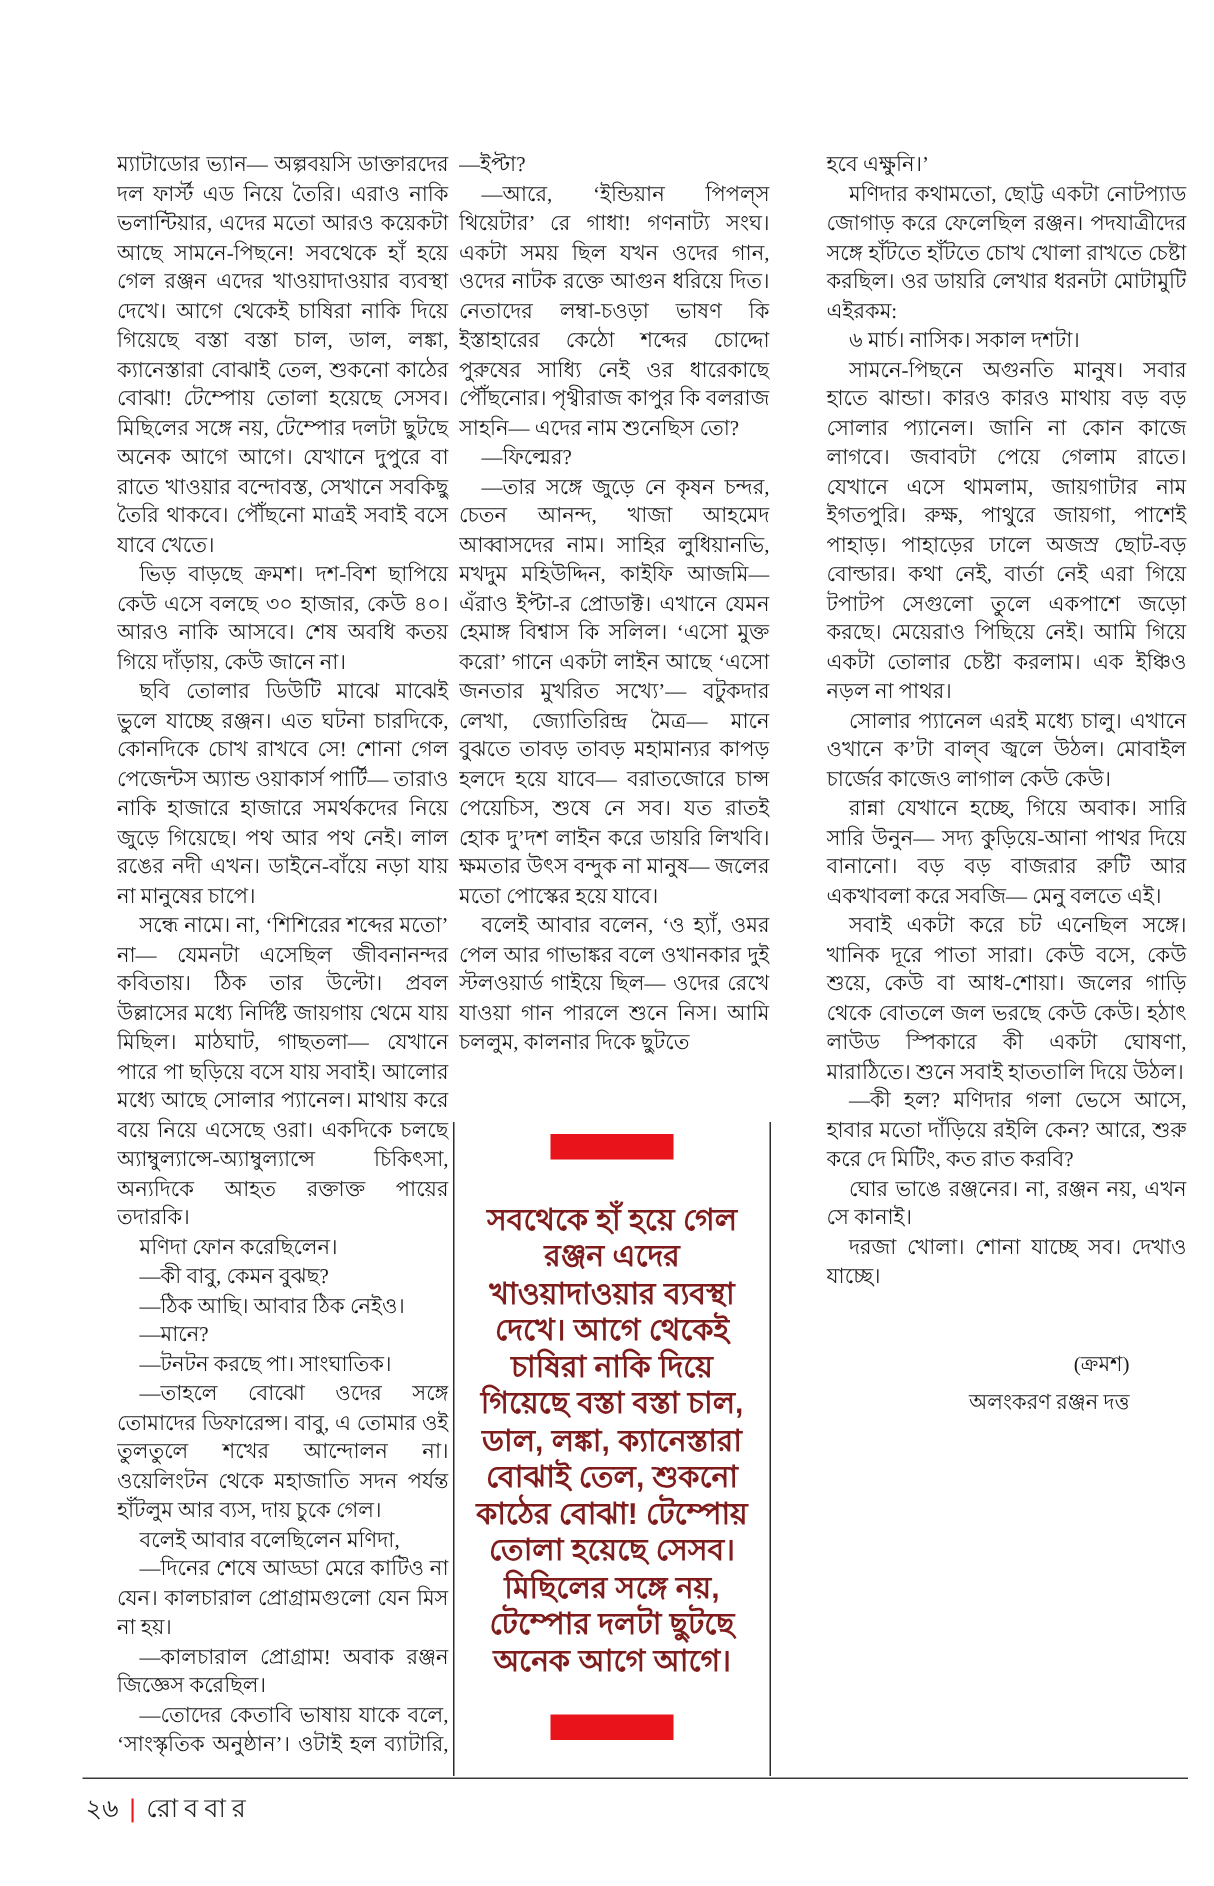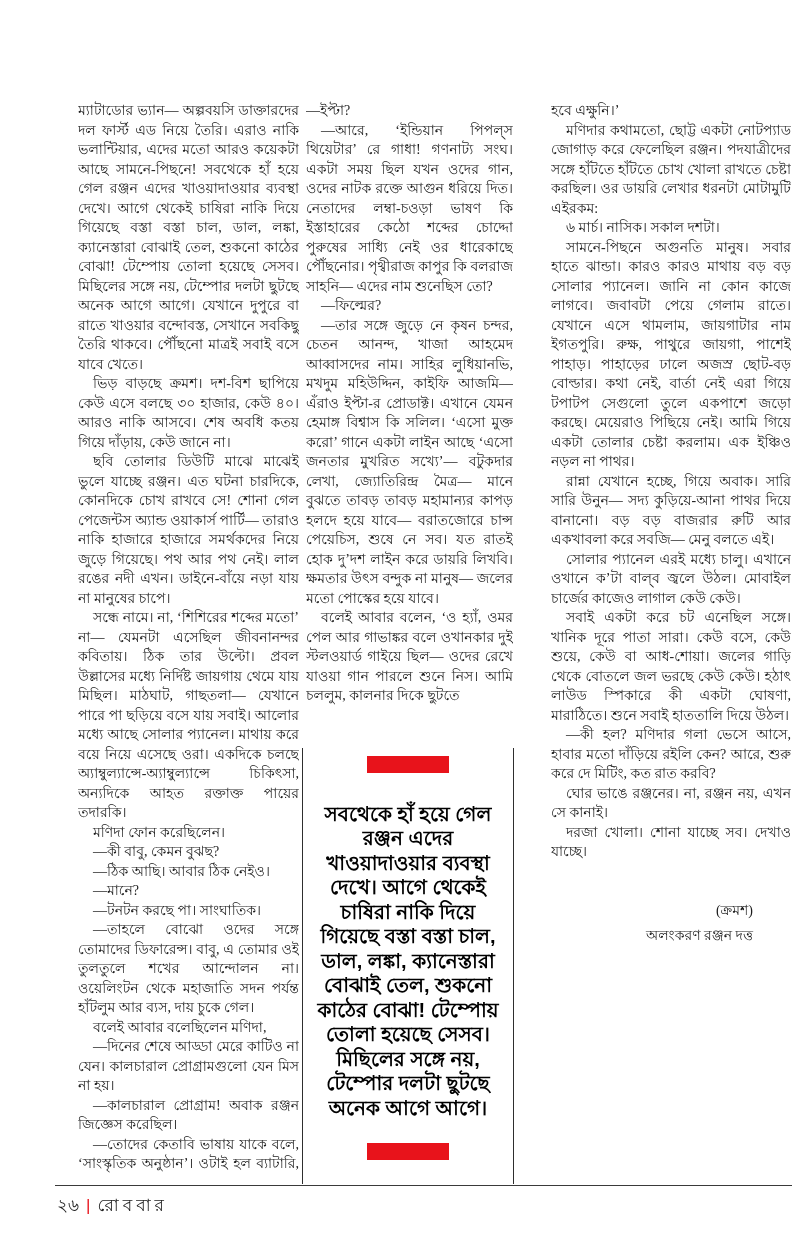--- a/index.html
+++ b/index.html
@@ -29,21 +29,21 @@
     border-left:1px solid #2e2e2e;border-right:1px solid #2e2e2e;
     display:flex;flex-direction:column;align-items:center;justify-content:space-between;
     padding:8px 0 24px 0;
   }
   .red-bar{width:82px;height:17px;background:#e8131b;}
   .quote-text{
     font-family:"Liberation Sans","DejaVu Sans",sans-serif;
     font-weight:bold;
     font-size:20px;line-height:24.5px;
     text-align:center;
-    color:#000000;
+    color:#7f1d1d;
     padding:6px 8px 0 8px;
   }
 
   .signoff{
     margin-top:36px;
     text-align:right;
     padding-right:38px;
     line-height:25px;
     text-indent:0;
   }
@@ -89,22 +89,22 @@
       <p>—ফিল্মের?</p>
       <p>—তার সঙ্গে জুড়ে নে কৃষন চন্দর, চেতন আনন্দ, খাজা আহমেদ আব্বাসদের নাম। সাহির লুধিয়ানভি, মখদুম মহিউদ্দিন, কাইফি আজমি— এঁরাও ইপ্টা-র প্রোডাক্ট। এখানে যেমন হেমাঙ্গ বিশ্বাস কি সলিল। ‘এসো মুক্ত করো’ গানে একটা লাইন আছে ‘এসো জনতার মুখরিত সখ্যে’— বটুকদার লেখা, জ্যোতিরিন্দ্র মৈত্র— মানে বুঝতে তাবড় তাবড় মহামান্যর কাপড় হলদে হয়ে যাবে— বরাতজোরে চান্স পেয়েচিস, শুষে নে সব। যত রাতই হোক দু’দশ লাইন করে ডায়রি লিখবি। ক্ষমতার উৎস বন্দুক না মানুষ— জলের মতো পোস্কের হয়ে যাবে।</p>
       <p>বলেই আবার বলেন, ‘ও হ্যাঁ, ওমর পেল আর গাভাঙ্কর বলে ওখানকার দুই স্টলওয়ার্ড গাইয়ে ছিল— ওদের রেখে যাওয়া গান পারলে শুনে নিস। আমি চললুম, কালনার দিকে ছুটতে</p>
     </div>
 
   <div class="col" id="col3">
     <p>হবে এক্ষুনি।’</p>
       <p>মণিদার কথামতো, ছোট্ট একটা নোটপ্যাড জোগাড় করে ফেলেছিল রঞ্জন। পদযাত্রীদের সঙ্গে হাঁটতে হাঁটতে চোখ খোলা রাখতে চেষ্টা করছিল। ওর ডায়রি লেখার ধরনটা মোটামুটি এইরকম:</p>
       <p>৬ মার্চ। নাসিক। সকাল দশটা।</p>
       <p>সামনে-পিছনে অগুনতি মানুষ। সবার হাতে ঝান্ডা। কারও কারও মাথায় বড় বড় সোলার প্যানেল। জানি না কোন কাজে লাগবে। জবাবটা পেয়ে গেলাম রাতে। যেখানে এসে থামলাম, জায়গাটার নাম ইগতপুরি। রুক্ষ, পাথুরে জায়গা, পাশেই পাহাড়। পাহাড়ের ঢালে অজস্র ছোট-বড় বোল্ডার। কথা নেই, বার্তা নেই এরা গিয়ে টপাটপ সেগুলো তুলে একপাশে জড়ো করছে। মেয়েরাও পিছিয়ে নেই। আমি গিয়ে একটা তোলার চেষ্টা করলাম। এক ইঞ্চিও নড়ল না পাথর।</p>
+      <p>সোলার প্যানেল এরই মধ্যে চালু। এখানে ওখানে ক’টা বাল্‌ব জ্বলে উঠল। মোবাইল চার্জের কাজেও লাগাল কেউ কেউ।</p>
       <p>রান্না যেখানে হচ্ছে, গিয়ে অবাক। সারি সারি উনুন— সদ্য কুড়িয়ে-আনা পাথর দিয়ে বানানো। বড় বড় বাজরার রুটি আর একখাবলা করে সবজি— মেনু বলতে এই।</p>
-      <p>সোলার প্যানেল এরই মধ্যে চালু। এখানে ওখানে ক’টা বাল্‌ব জ্বলে উঠল। মোবাইল চার্জের কাজেও লাগাল কেউ কেউ।</p>
       <p>সবাই একটা করে চট এনেছিল সঙ্গে। খানিক দূরে পাতা সারা। কেউ বসে, কেউ শুয়ে, কেউ বা আধ-শোয়া। জলের গাড়ি থেকে বোতলে জল ভরছে কেউ কেউ। হঠাৎ লাউড স্পিকারে কী একটা ঘোষণা, মারাঠিতে। শুনে সবাই হাততালি দিয়ে উঠল।</p>
       <p>—কী হল? মণিদার গলা ভেসে আসে, হাবার মতো দাঁড়িয়ে রইলি কেন? আরে, শুরু করে দে মিটিং, কত রাত করবি?</p>
       <p>ঘোর ভাঙে রঞ্জনের। না, রঞ্জন নয়, এখন সে কানাই।</p>
       <p>দরজা খোলা। শোনা যাচ্ছে সব। দেখাও যাচ্ছে।</p>
       <div class="signoff">
       <div>(ক্রমশ)</div>
       <div>অলংকরণ রঞ্জন দত্ত</div>
     </div>
   </div>
 

